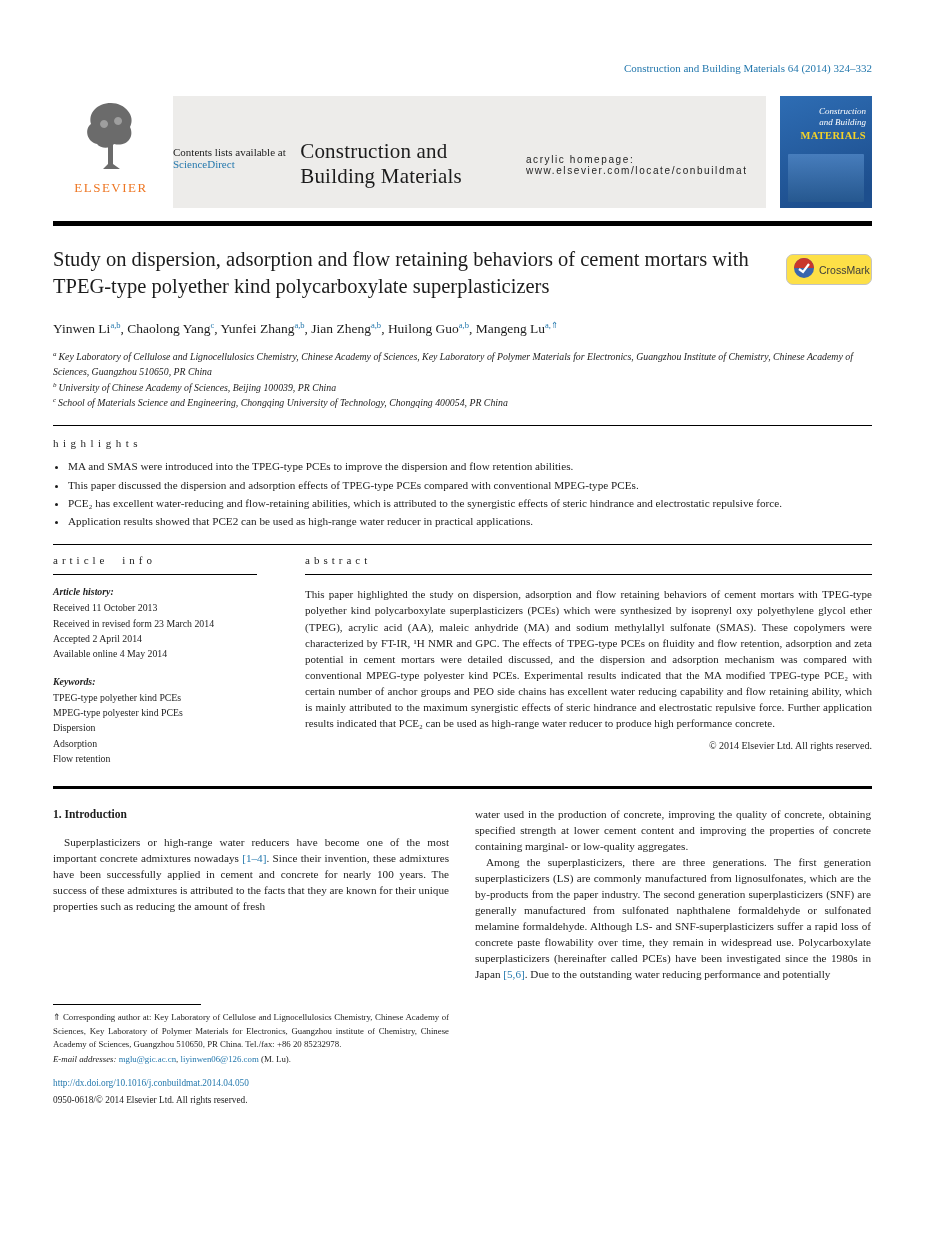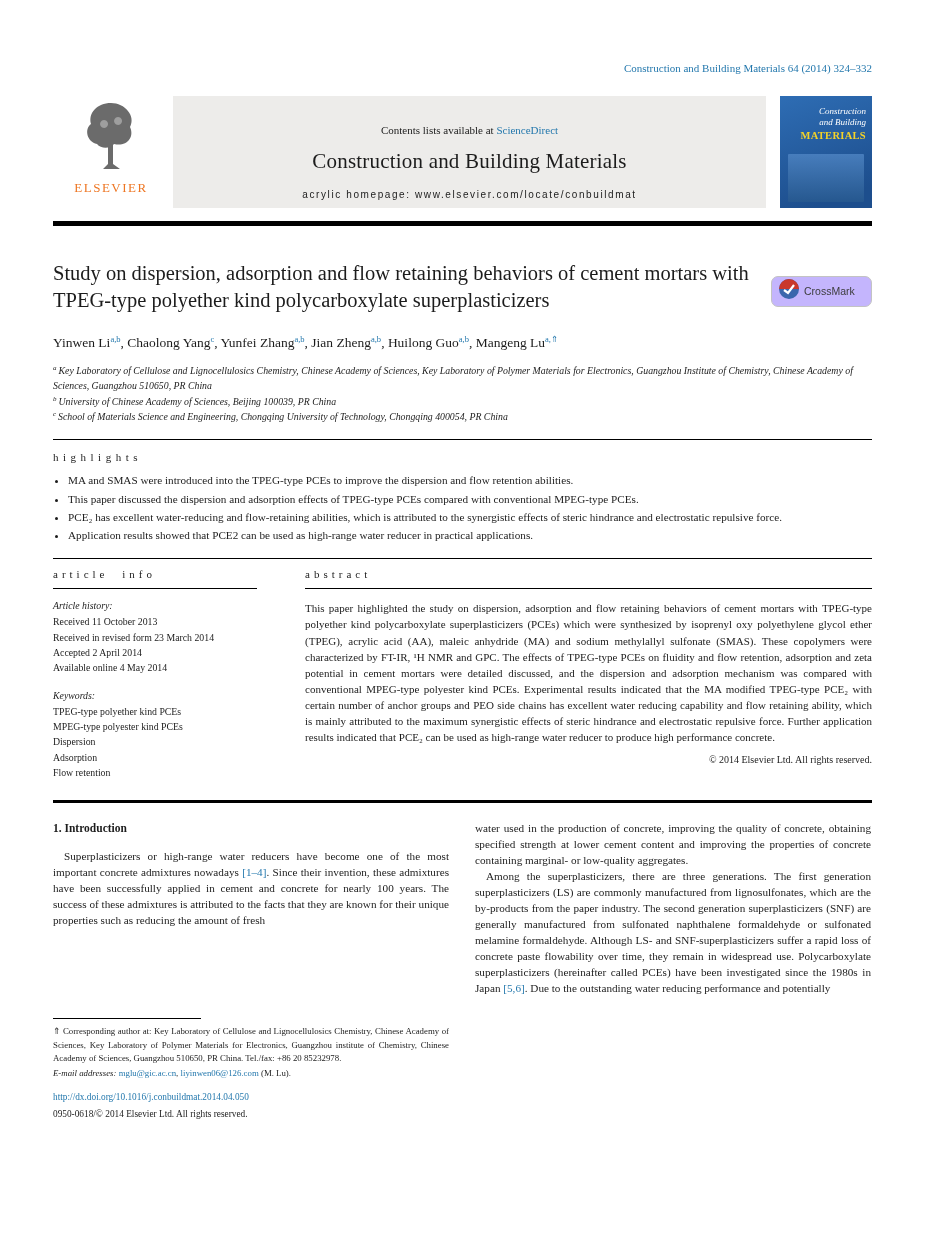--- a/index.html
+++ b/index.html
@@ -15,43 +15,43 @@
   }
   .link { color:var(--link, #2478ad); cursor:pointer; }
 
   
   .citation { padding-top:62px; text-align:right; font-size:11px; color:var(--link); }
 
   
   .header-row { display:flex; margin-top:22px; height:112px; }
   .logo-box { width:116px; display:flex; flex-direction:column; align-items:center; padding-top:2px; }
   .logo-text { font-size:13px; letter-spacing:1.5px; color:var(--orange); margin-top:2px; }
-  .banner { flex:1; background:#edecea; margin-left:4px; display:flex; flex-direction:column; align-items:center; padding:28px 0 9px; }
+  .banner { flex:1; background:#edecea; margin-left:4px; display:flex; flex-direction:row; align-items:center; padding:20px 0 9px; }
   .contents-line { font-size:11px; }
   .banner-title { font-size:21px; margin-top:13px; letter-spacing:0.2px; }
   .homepage { margin-top:15px; font-family:"Liberation Sans", sans-serif; font-size:10px; letter-spacing:1.6px; color:#222; }
   .cover {
     width:92px; margin-left:14px;
     background:linear-gradient(160deg, var(--cover_blue) 0%, #1d4e8d 85%);
     color:#fff; padding:10px 6px 4px 8px; position:relative;text-align:right;
   }
   .cover-l1, .cover-l2 { font-style:italic; font-size:9px; line-height:1.25; }
   .cover-mat { color:var(--cover_yellow); font-weight:bold; font-size:10.5px; margin-top:1px; letter-spacing:0.3px; }
   .cover-art { position:absolute; left:8px; right:8px; bottom:6px; height:48px;
     background:linear-gradient(180deg,#4d83c2 0%, #27598f 100%); opacity:0.85; border-radius:1px; }
 
   .rule-thick { height:5px; background:var(--rule); margin-top:13px; }
   .rule-thin  { height:1px; background:var(--rule); }
   .rule-med   { height:3px; background:var(--rule); }
 
   
-  .title-row { display:flex; margin-top:34px;align-items:center; }
+  .title-row { display:flex; margin-top:20px; }
   .title { font-size:20.5px; font-weight:normal; line-height:1.33; width:705px; }
-  .crossmark { margin-left:auto; margin-top:8px; width:101px; height:31px; flex:none;
-    border:1px solid #c3c3c3; border-radius:7px; background:#c4b5fd;
+  .crossmark { margin-left:auto; margin-top:8px; width:86px; height:31px; flex:none;
+    border:1px solid #c3c3c3; border-radius:7px; background:#fde047;
     display:flex; align-items:center; gap:5px; padding:0 7px; }
   .cm-text { font-family:"Liberation Sans", sans-serif; font-size:10.5px; color:#3c3c3c; }
 
   
   .authors { margin-top:19px; font-size:13.5px; }
   .authors sup { font-size:8.5px; color:var(--link); }
   .affiliations { margin-top:12px; font-size:9.8px; font-style:italic; line-height:1.55; }
   .affiliations sup { font-size:7px; margin-right:2px; }
   .aff-line { display:block; }
 
@@ -63,21 +63,21 @@
   
   .hl-list { margin-top:9px; padding-left:15px; font-size:11.2px; line-height:1.45; width:795px; }
   .hl-list li { margin-bottom:2px; }
 
   
   .ia-row { display:flex; margin-top:9px; }
   .ia-left { width:204px; flex:none; }
   .ia-right { flex:1; margin-left:48px; }
   .ia-heading { font-size:11px; letter-spacing:4px; word-spacing:7px; }
   .ia-rule { height:1px; background:var(--rule); margin-top:8px; margin-bottom:11px; }
-  .hist-label, .kw-label { font-style:italic; font-size:9.8px; margin-bottom:3px; }
+  .hist-label, .kw-label { font-style:italic; font-size:9.8px; margin-bottom:3px;font-weight:bold; }
   .hist-line, .kw-line { font-size:9.8px; line-height:1.55; }
   .kw-label { margin-top:15px; }
   .abstract-text { font-size:11px; line-height:1.46; text-align:justify; }
   .copyright { text-align:right; font-size:10px; margin-top:9px; }
 
   
   .rule-body { margin-top:20px; }
   .body-row { display:flex; margin-top:17px; gap:26px; }
   .bcol { width:396px; font-size:11.2px; line-height:1.43; text-align:justify; }
   .col-left { display:flex; flex-direction:column; height:302px; }

